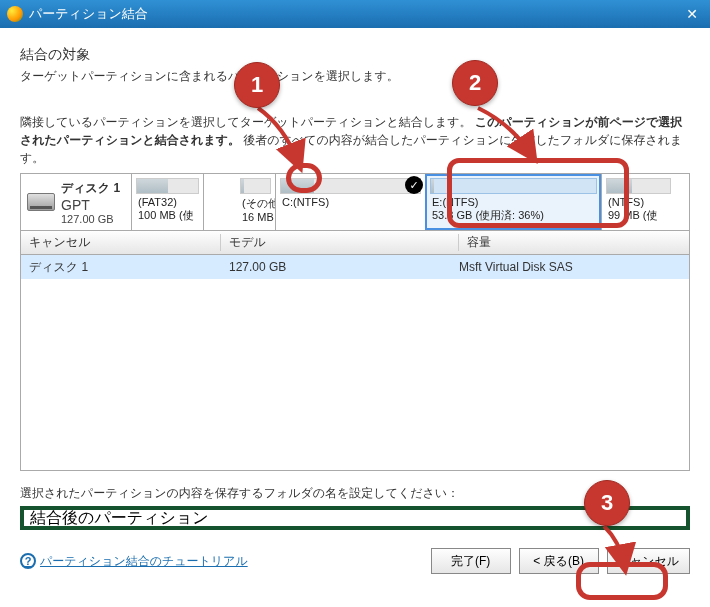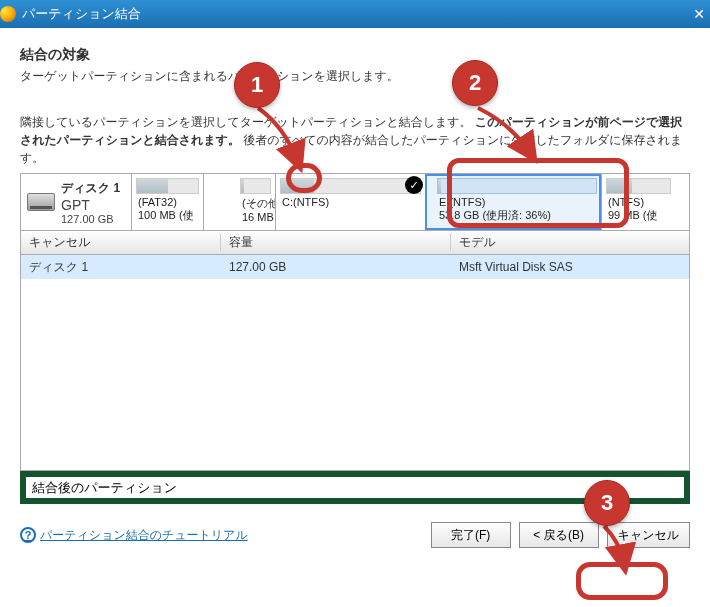--- a/index.html
+++ b/index.html
@@ -11,41 +11,41 @@
   height: 607px;
   position: relative;
   overflow: hidden;
 }
 .titlebar {
   height: 28px;
   background: linear-gradient(to bottom, #3090d4, #1a6eb0);
   color: #fff;
   display: flex;
   align-items: center;
-  padding: 0 0;
+  padding: 0 7px;
   font-size: 13px;
 }
 .titlebar .icon {
   width: 16px; height: 16px;
   margin-right: 6px;
   background: radial-gradient(circle at 30% 30%, #ffeb3b, #ff9800 60%, #558b2f 95%);
   border-radius: 50%;
 }
 .titlebar .title { flex: 1; }
 .titlebar .close {
   width: 22px; height: 22px;
   display: flex; align-items: center; justify-content: center;
   cursor: pointer;
   font-size: 14px;
 }
 .content {
   padding: 10px 20px 10px 20px;
   color: #333;
 }
-.section-title { font-weight: bold; font-size: 14px; margin: 8px 0 4px; }
+.section-title { font-weight: normal; font-size: 14px; margin: 8px 0 4px; }
 .section-sub { font-size: 12px; color: #333; margin-bottom: 28px; }
 .instr { font-size: 12px; margin: 20px 0 6px; line-height: 1.5; }
 .instr .bold { font-weight: bold; }
 .disk-row {
   display: flex;
   align-items: stretch;
   border: 1px solid #aaa;
   height: 58px;
   background: #fff;
 }
@@ -126,24 +126,24 @@
 .col-disk { width: 200px; }
 .col-cap { width: 230px; }
 .col-model { flex: 1; }
 .tbody { }
 .trow { display: flex; height: 24px; align-items: center; }
 .trow.sel { background: #d6ebff; }
 .td { padding: 0 8px; font-size: 12px; }
 .folder-label { font-size: 12px; margin-top: 14px; margin-bottom: 4px; }
 .folder-input {
   width: 100%;
-  height: 33px;
-  border: 6px solid #14532d;
+  height: 24px;
+  border: 4px solid #14532d;
   padding: 2px 6px;
-  font-size: 13px;
+  font-size: 16px;
   font-family: inherit;
 }
 .bottom-row {
   display: flex;
   align-items: center;
   margin-top: 18px;
   gap: 8px;
 }
 .help-link {
   display: flex;
@@ -244,52 +244,53 @@
           <div class="part-name">(その他)</div>
           <div class="part-size">16 MB</div>
         </div>
         <div class="part-box" style="width: 150px;">
           <div class="part-bar">
             <div class="fill" style="width: 24%;"></div>
           </div>
           <div class="part-name">C:(NTFS)</div>
           <div class="check-badge">✓</div>
         </div>
-        <div class="part-box selected" style="width: 176px; padding-left: 7px;">
+        <div class="part-box selected" style="width: 176px;">
           <div class="part-bar">
             <div class="fill" style="width: 2%;"></div>
           </div>
           <div class="part-name">E:(NTFS)</div>
           <div class="part-size">53.8 GB (使用済: 36%)</div>
         </div>
         <div class="part-box" style="width: 74px;">
           <div class="part-bar">
             <div class="fill" style="width: 40%;"></div>
           </div>
           <div class="part-name">(NTFS)</div>
           <div class="part-size">99 MB (使</div>
         </div>
       </div>
   </div>
 
   <div class="table-wrap">
     <div class="thead">
       <div class="th col-disk">キャンセル</div>
+      <div class="th col-model">モデル</div>
       <div class="th col-cap">容量</div>
-      <div class="th col-model">モデル</div>
     </div>
     <div class="tbody" id="tbody">
         <div class="trow sel">
           <div class="td col-disk">ディスク 1</div>
           <div class="td col-cap">127.00 GB</div>
           <div class="td col-model">Msft Virtual Disk SAS</div>
         </div>
       </div>
   </div>
 
+  <div class="folder-label">選択されたパーティションの内容を保存するフォルダの名を設定してください：</div>
   <input class="folder-input" value="結合後のパーティション" style="">
 
   <div class="bottom-row">
     <a class="help-link" href="#">
       <span class="help-icon">?</span>
       <span>パーティション結合のチュートリアル</span>
     </a>
     <button class="btn">完了(F)</button>
     <button class="btn">&lt; 戻る(B)</button>
     <button class="btn">キャンセル</button>

